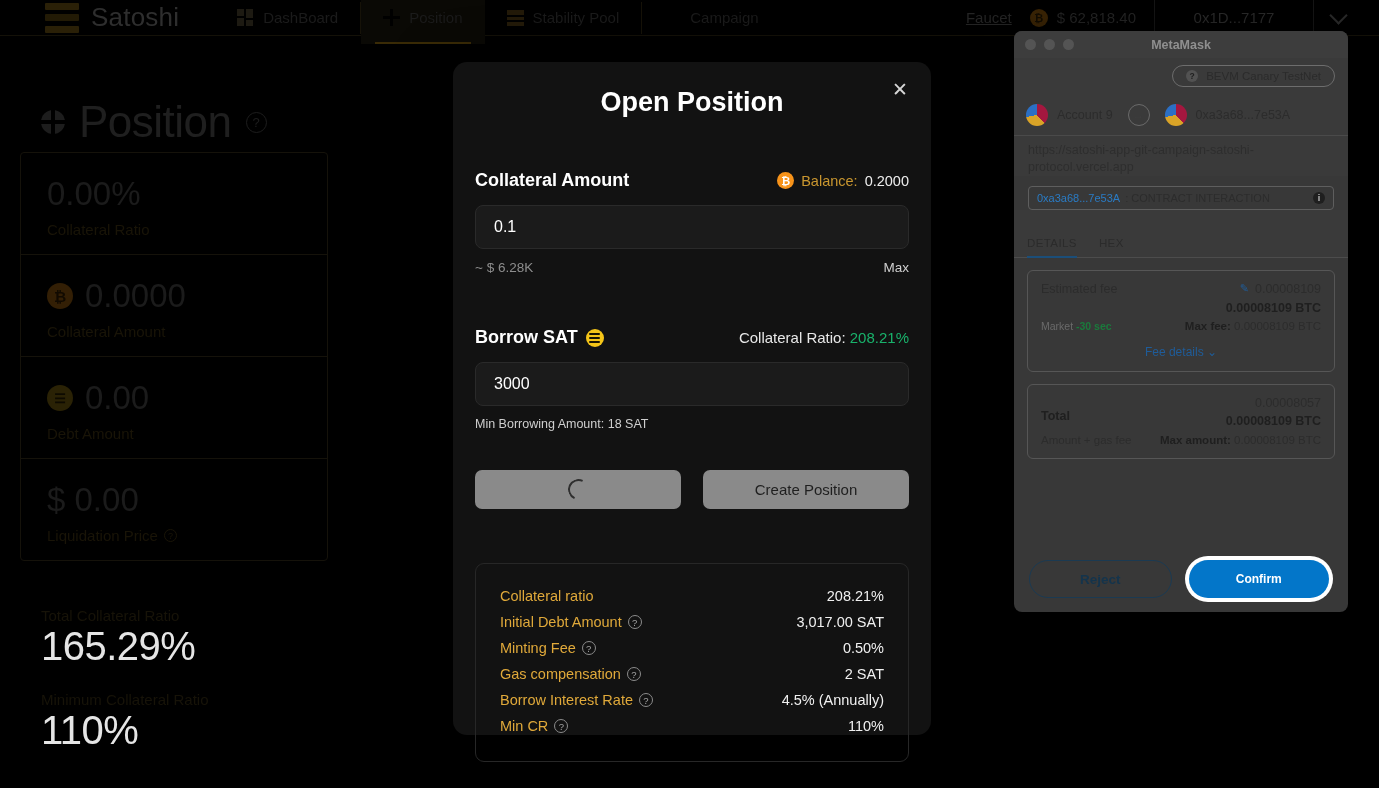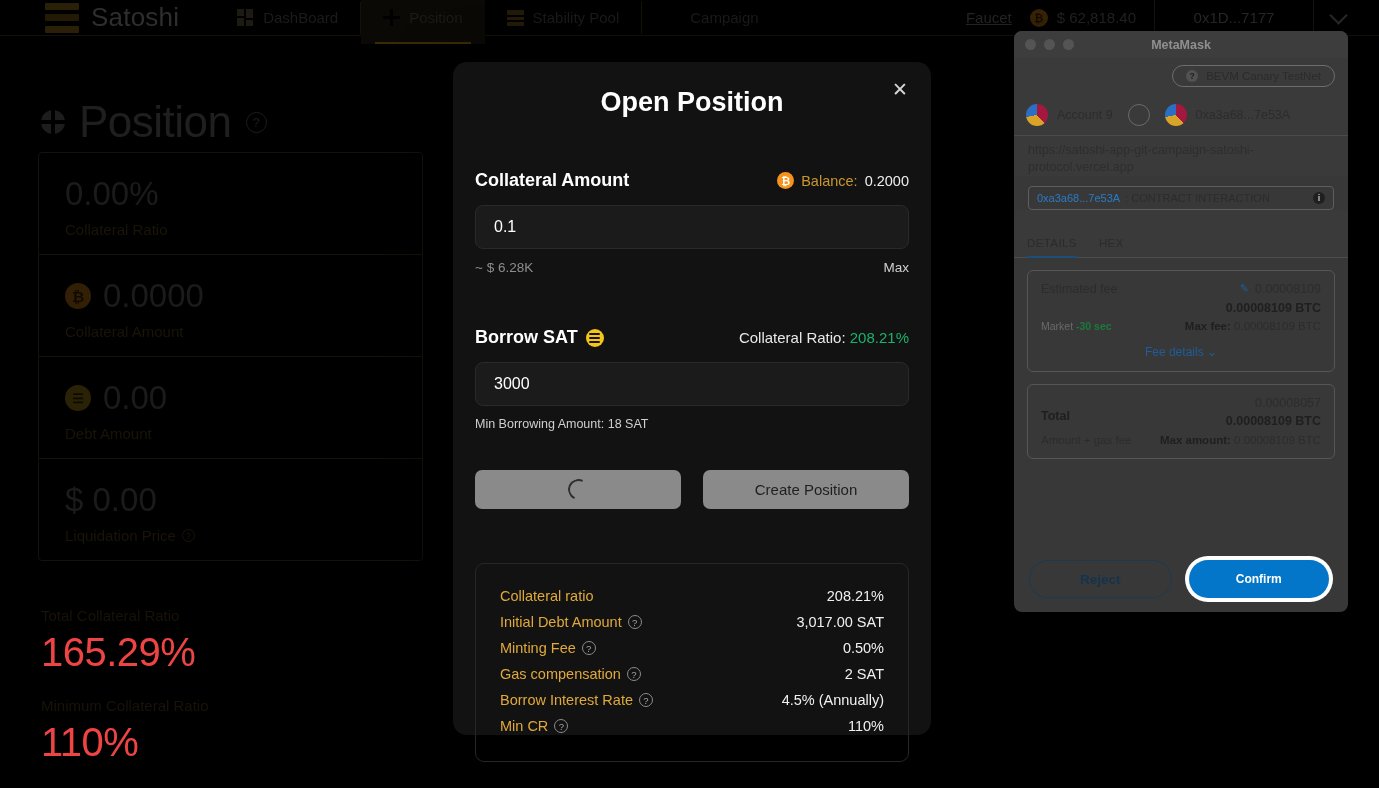--- a/index.html
+++ b/index.html
@@ -69,35 +69,35 @@
 
   
   .page-head { position:absolute; left:41px; top:97px; display:flex; align-items:center; gap:14px; }
   .page-head .ph-ico { width:24px;height:24px;border-radius:50%;background:#1d1d1d;position:relative;}
   .page-head .ph-ico::before{content:"";position:absolute;left:10px;top:0;width:4px;height:24px;background:#000;}
   .page-head .ph-ico::after{content:"";position:absolute;top:10px;left:0;width:24px;height:4px;background:#000;}
   .page-title { font-size:44px; color:#1f1f1f; letter-spacing:-.5px; }
   .q-mark { width:21px;height:21px;border-radius:50%;border:1.6px solid #1d1d1d;color:#1d1d1d;
             font-size:13px; display:flex;align-items:center;justify-content:center; }
 
-  .stat-card { position:absolute; left:20px; top:152px; width:385px; border:1px solid #15120a; border-radius:4px;margin-left:18px; }
+  .stat-card { position:absolute; left:20px; top:152px; width:308px; border:1px solid #15120a; border-radius:4px; }
   .stat-row { padding:22px 26px 16px; border-bottom:1px solid #15120a; }
   .stat-row:last-child { border-bottom:none; }
   .stat-val { font-size:33px; color:#1b1b1b; display:flex; align-items:center; gap:12px; }
   .stat-lbl { font-size:15px; color:#191407; margin-top:8px; display:flex; align-items:center; gap:6px; }
   .coin { width:26px;height:26px;border-radius:50%;flex:none;
           display:flex;align-items:center;justify-content:center;font-size:15px;font-weight:bold; }
   .coin.btc { background:#331f05; color:#110a01; }
   .coin.sat { background:#2a2205; color:#0d0a01; font-size:13px; }
   .q-mark-sm { width:13px;height:13px;border-radius:50%;border:1.2px solid #191407;color:#191407;
                font-size:9px; display:flex;align-items:center;justify-content:center; }
 
   .tcr-block { position:absolute; left:41px; top:607px; }
   .tcr-lbl { font-size:15px; color:#171308; }
-  .tcr-val { font-size:40px; color:#ef4444; margin-top:6px; letter-spacing:-.5px; }
+  .tcr-val { font-size:40px; color:#e5e5e5; margin-top:0; letter-spacing:-.5px; }
   .tcr-block .sp { height:22px; }
 
   
   .modal {
     position:absolute; left:453px; top:62px; width:478px; height:673px;
     background:#121212; border-radius:14px; z-index:30;
     box-shadow:0 14px 60px rgba(0,0,0,.85);
   }
   .modal-close {
     position:absolute; right:18px; top:14px;

